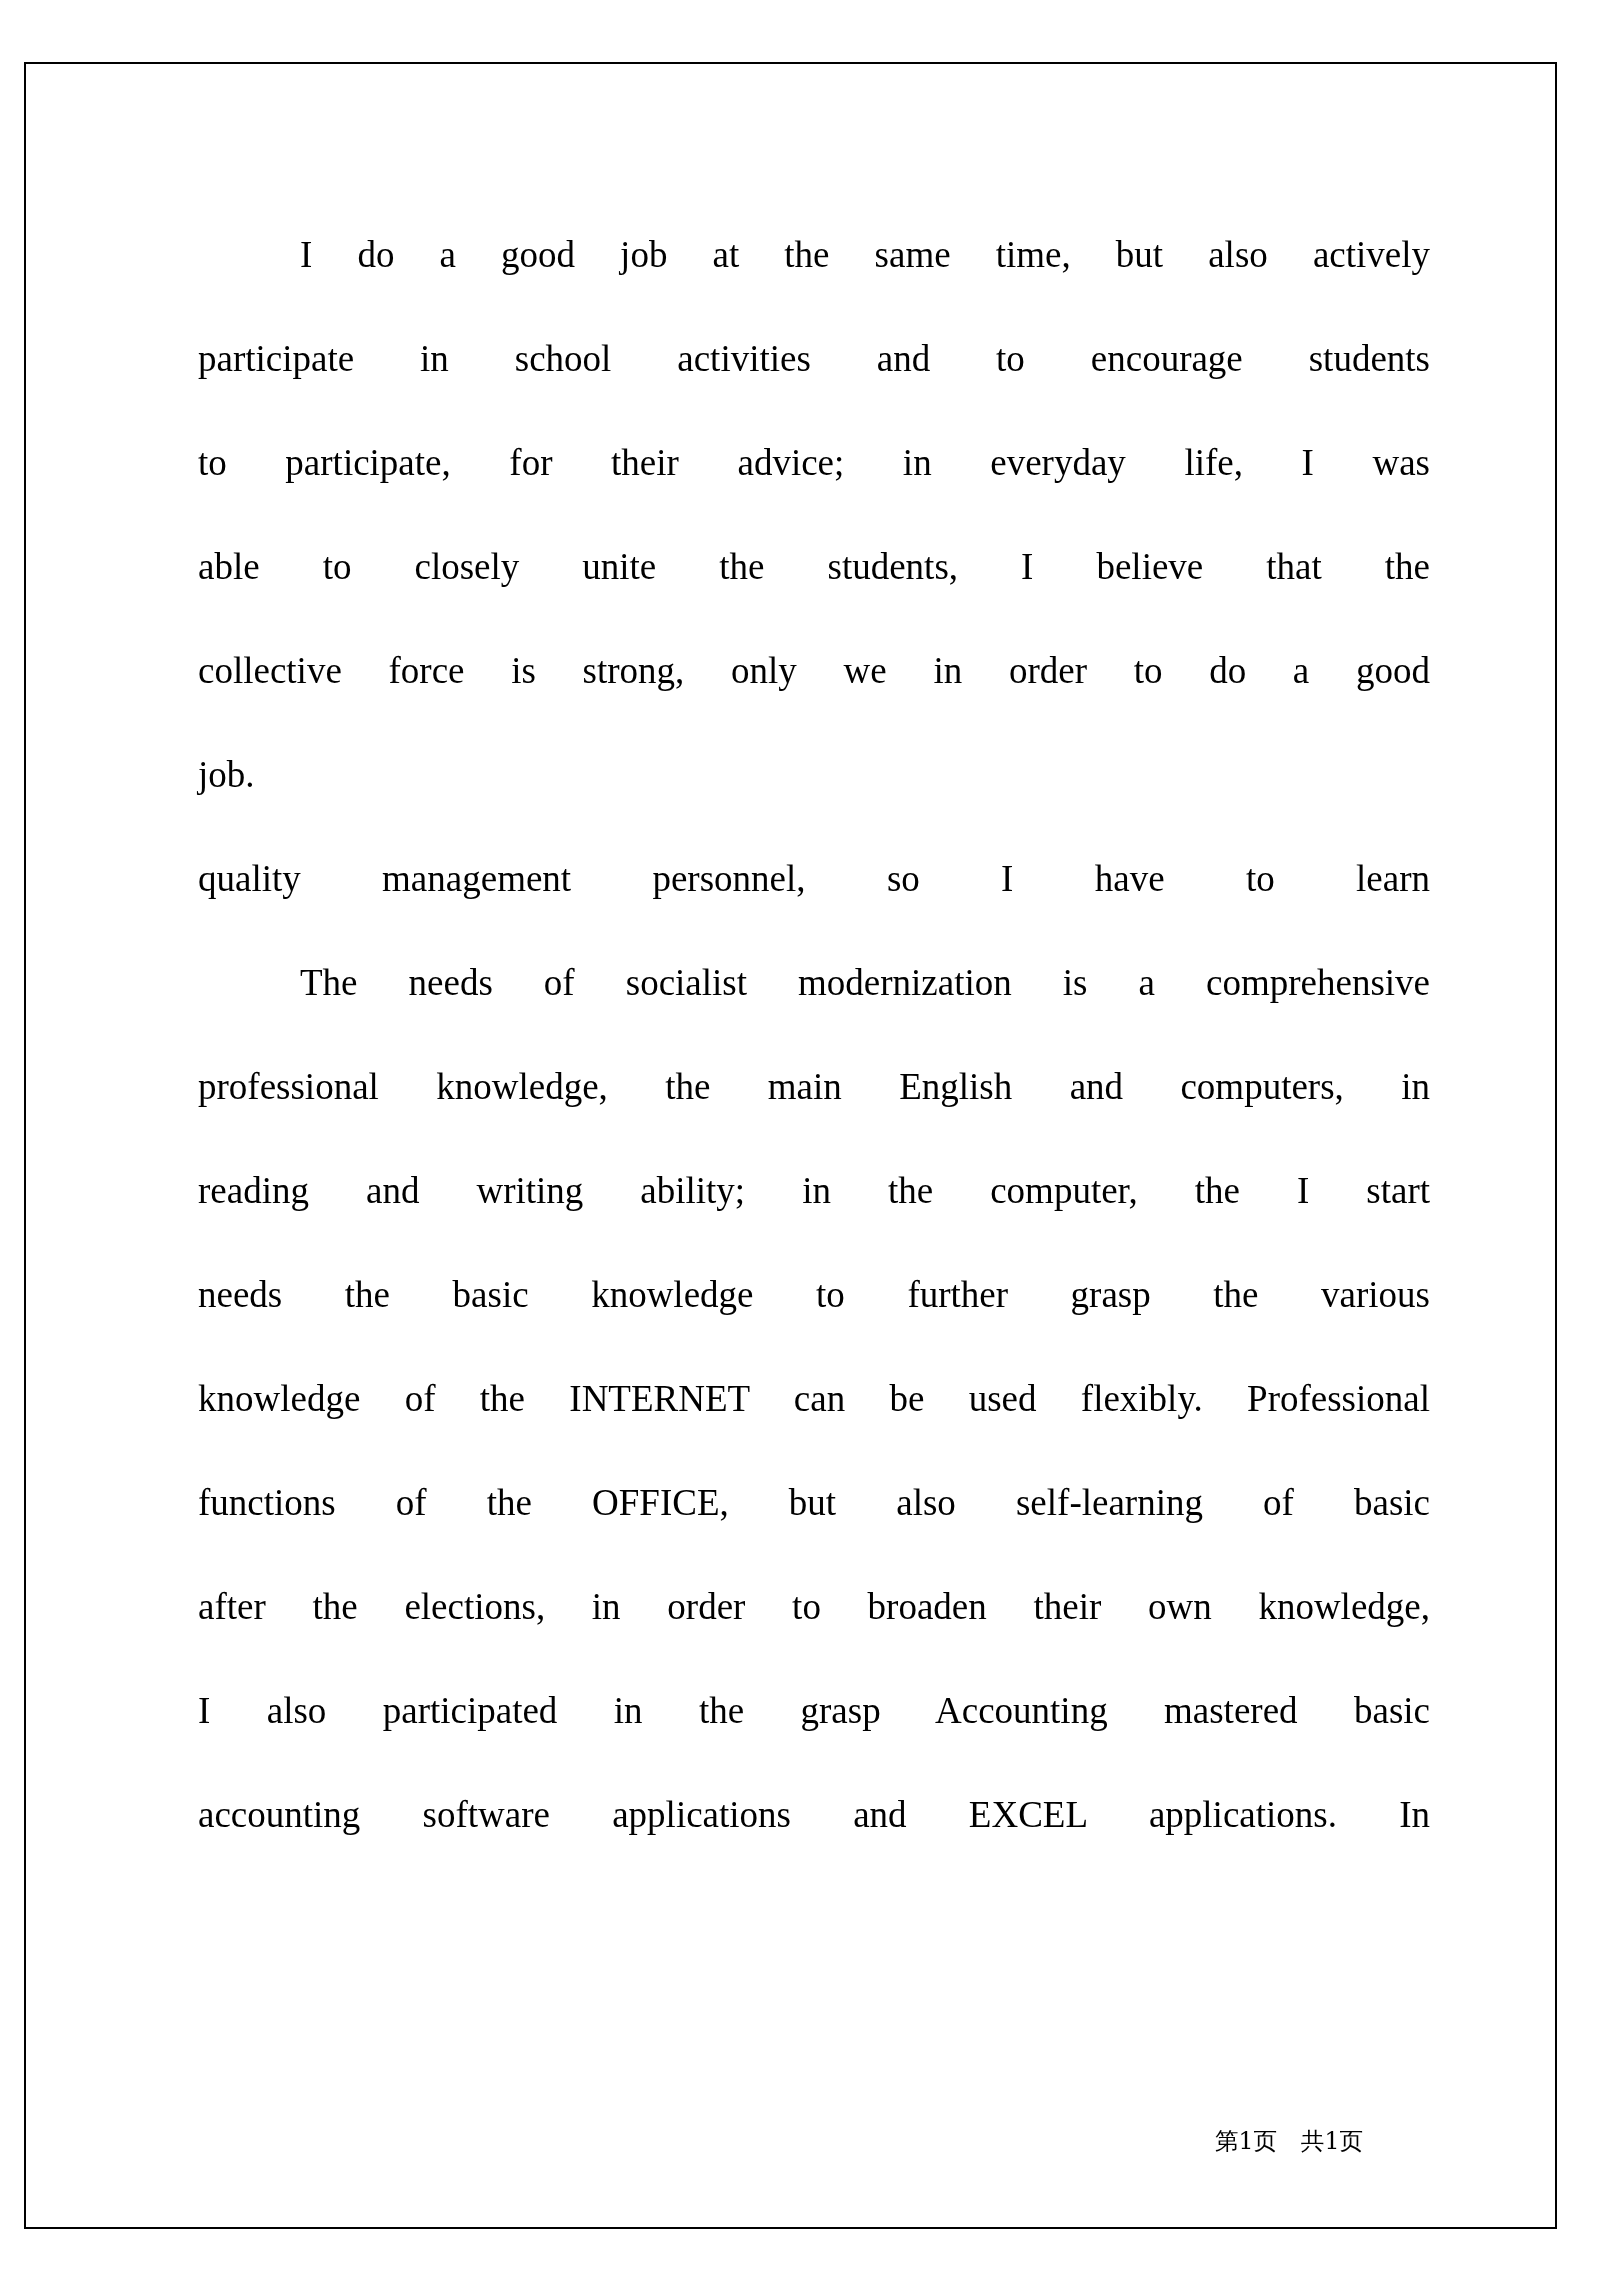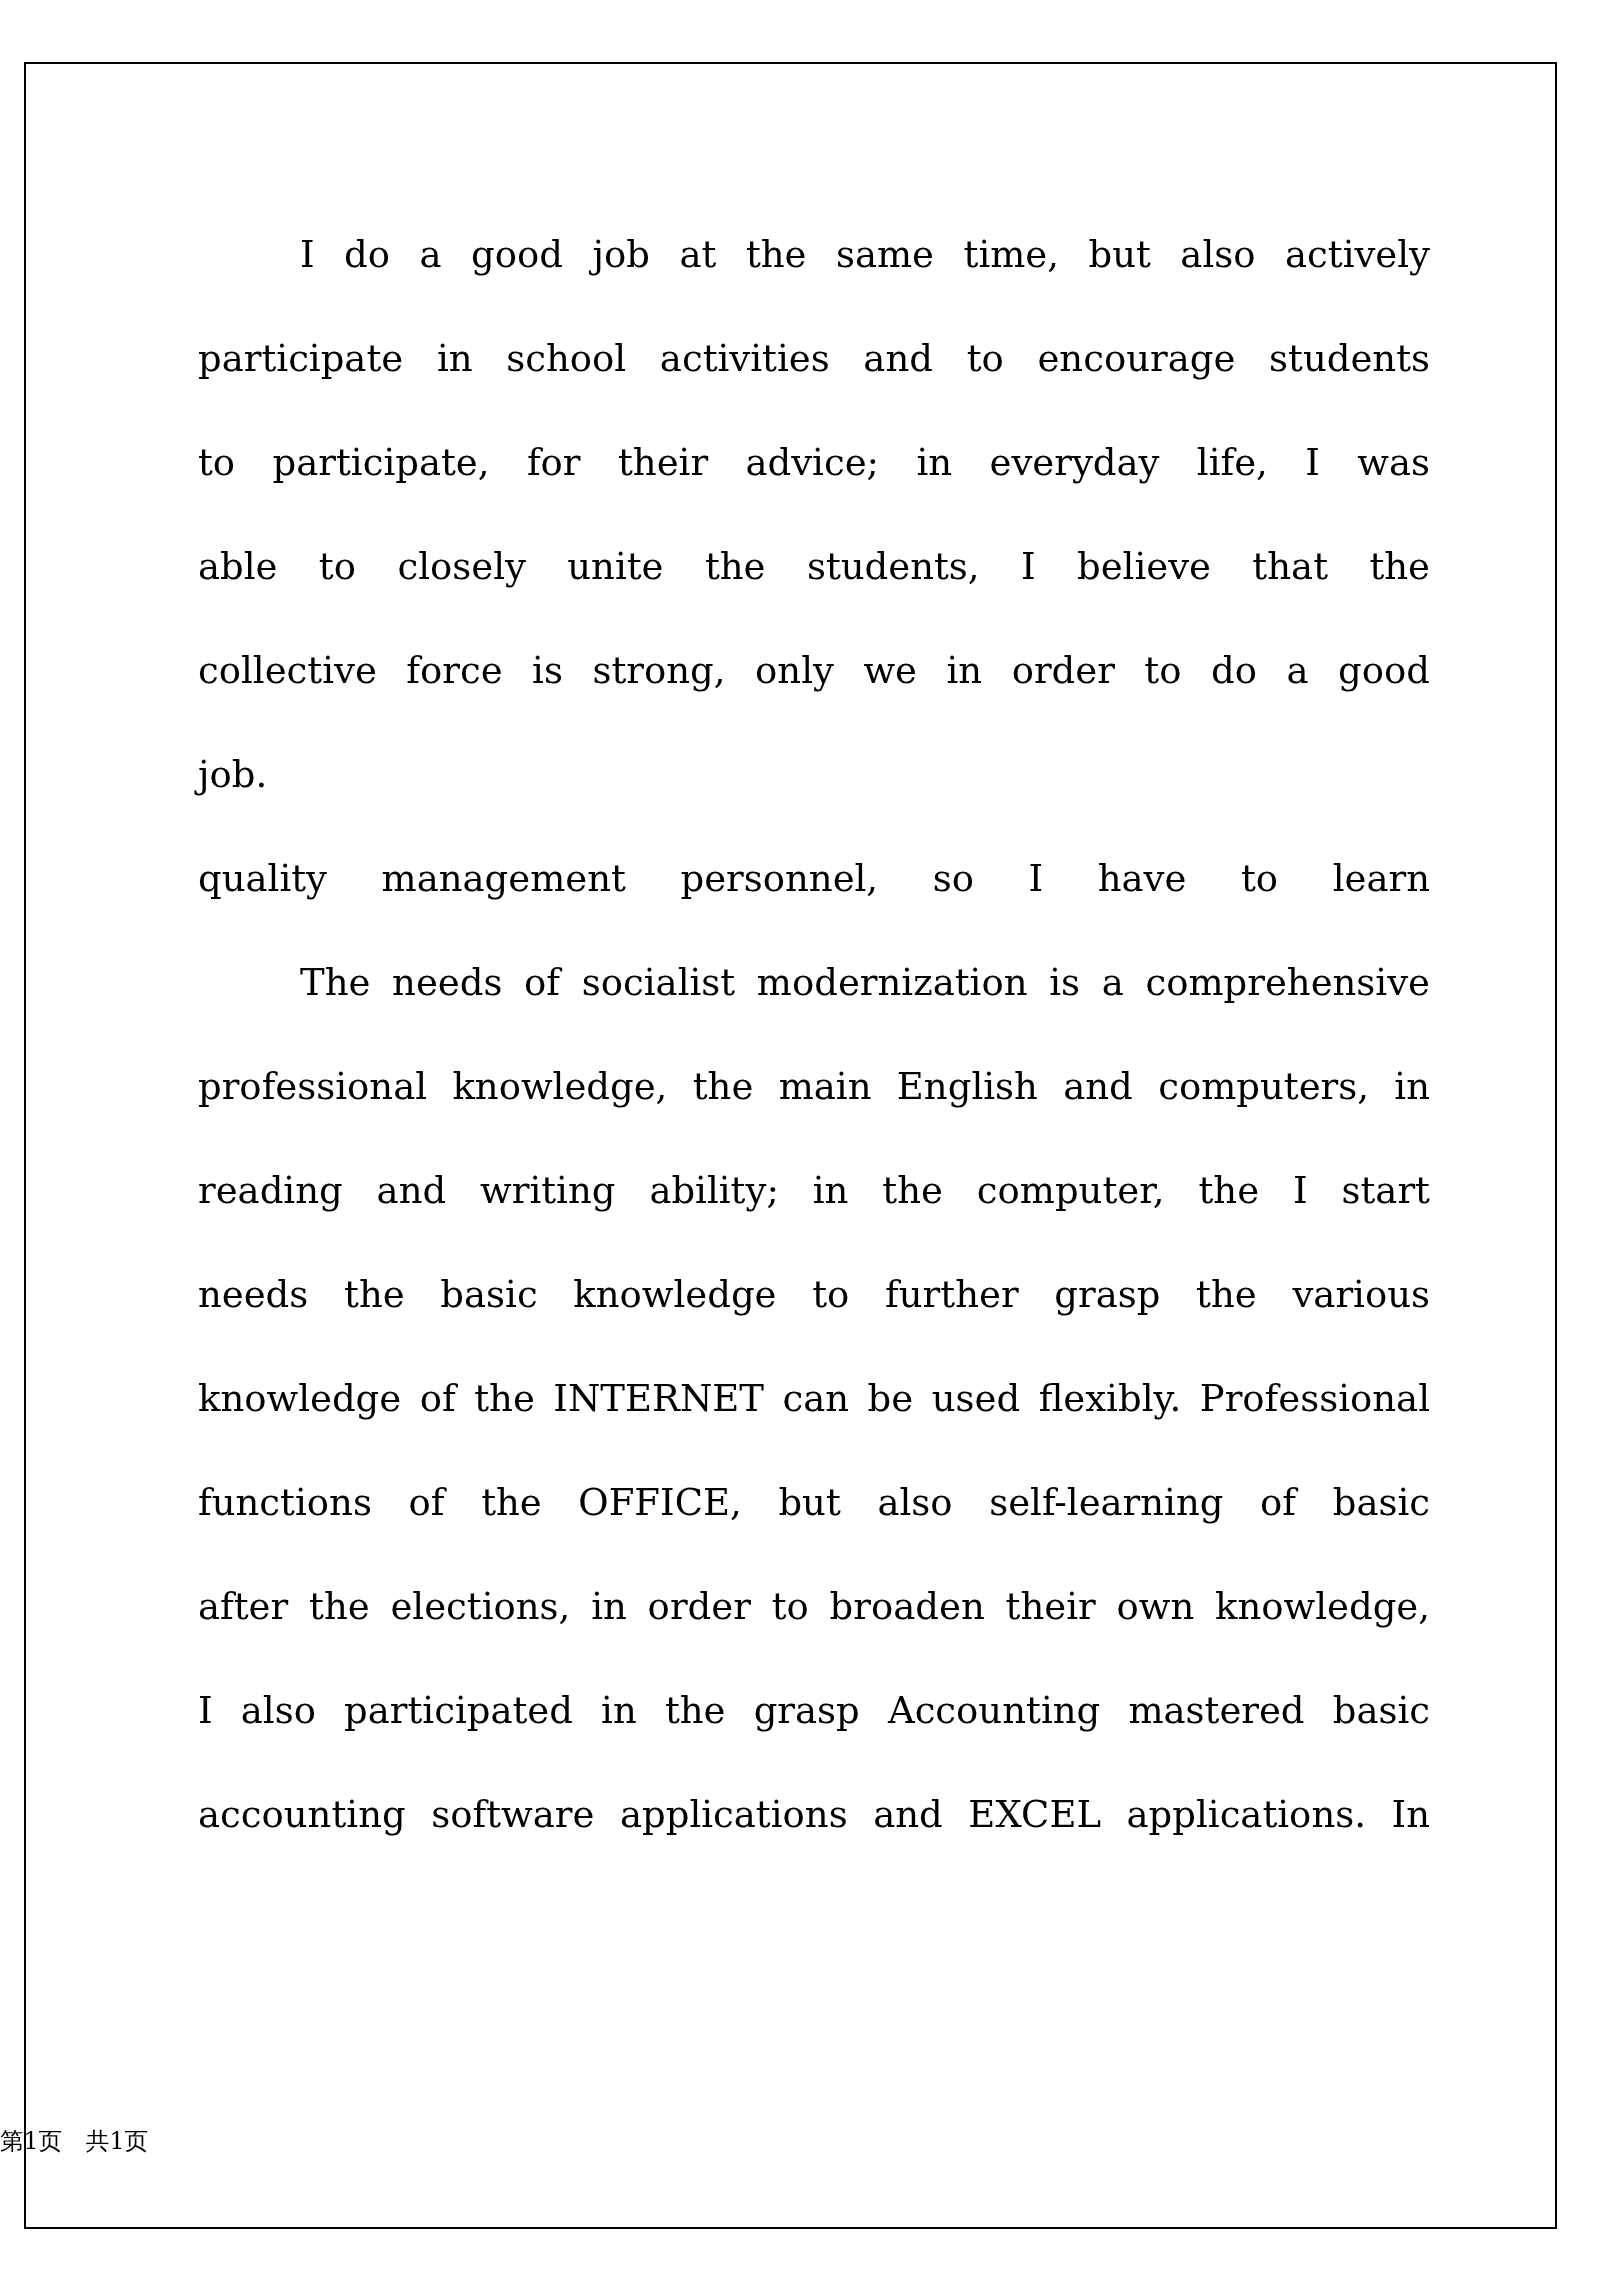--- a/index.html
+++ b/index.html
@@ -30,33 +30,34 @@
     top: 203px;
     width: 1232px;
   }
   .line {
     height: 104px;
     line-height: 104px;
     font-size: 37px;
     letter-spacing: 0px;
     text-align: justify;
     text-align-last: justify;
+    font-family: Liberation Serif, serif;
   }
   .line.indent {
     text-indent: 102px;
   }
   .line.no-justify-last {
     text-align-last: left;
   }
   .footer {
     position: absolute;
     left: 0;
     top: 2127px;
     width: 1363px;
-    text-align: left;
+    text-align: right;
     font-size: 23.6px;
     line-height: 29px;
     white-space: pre;
   }
 </style>
 </head>
 <body>
 
 <div class="page-border"></div>
 

